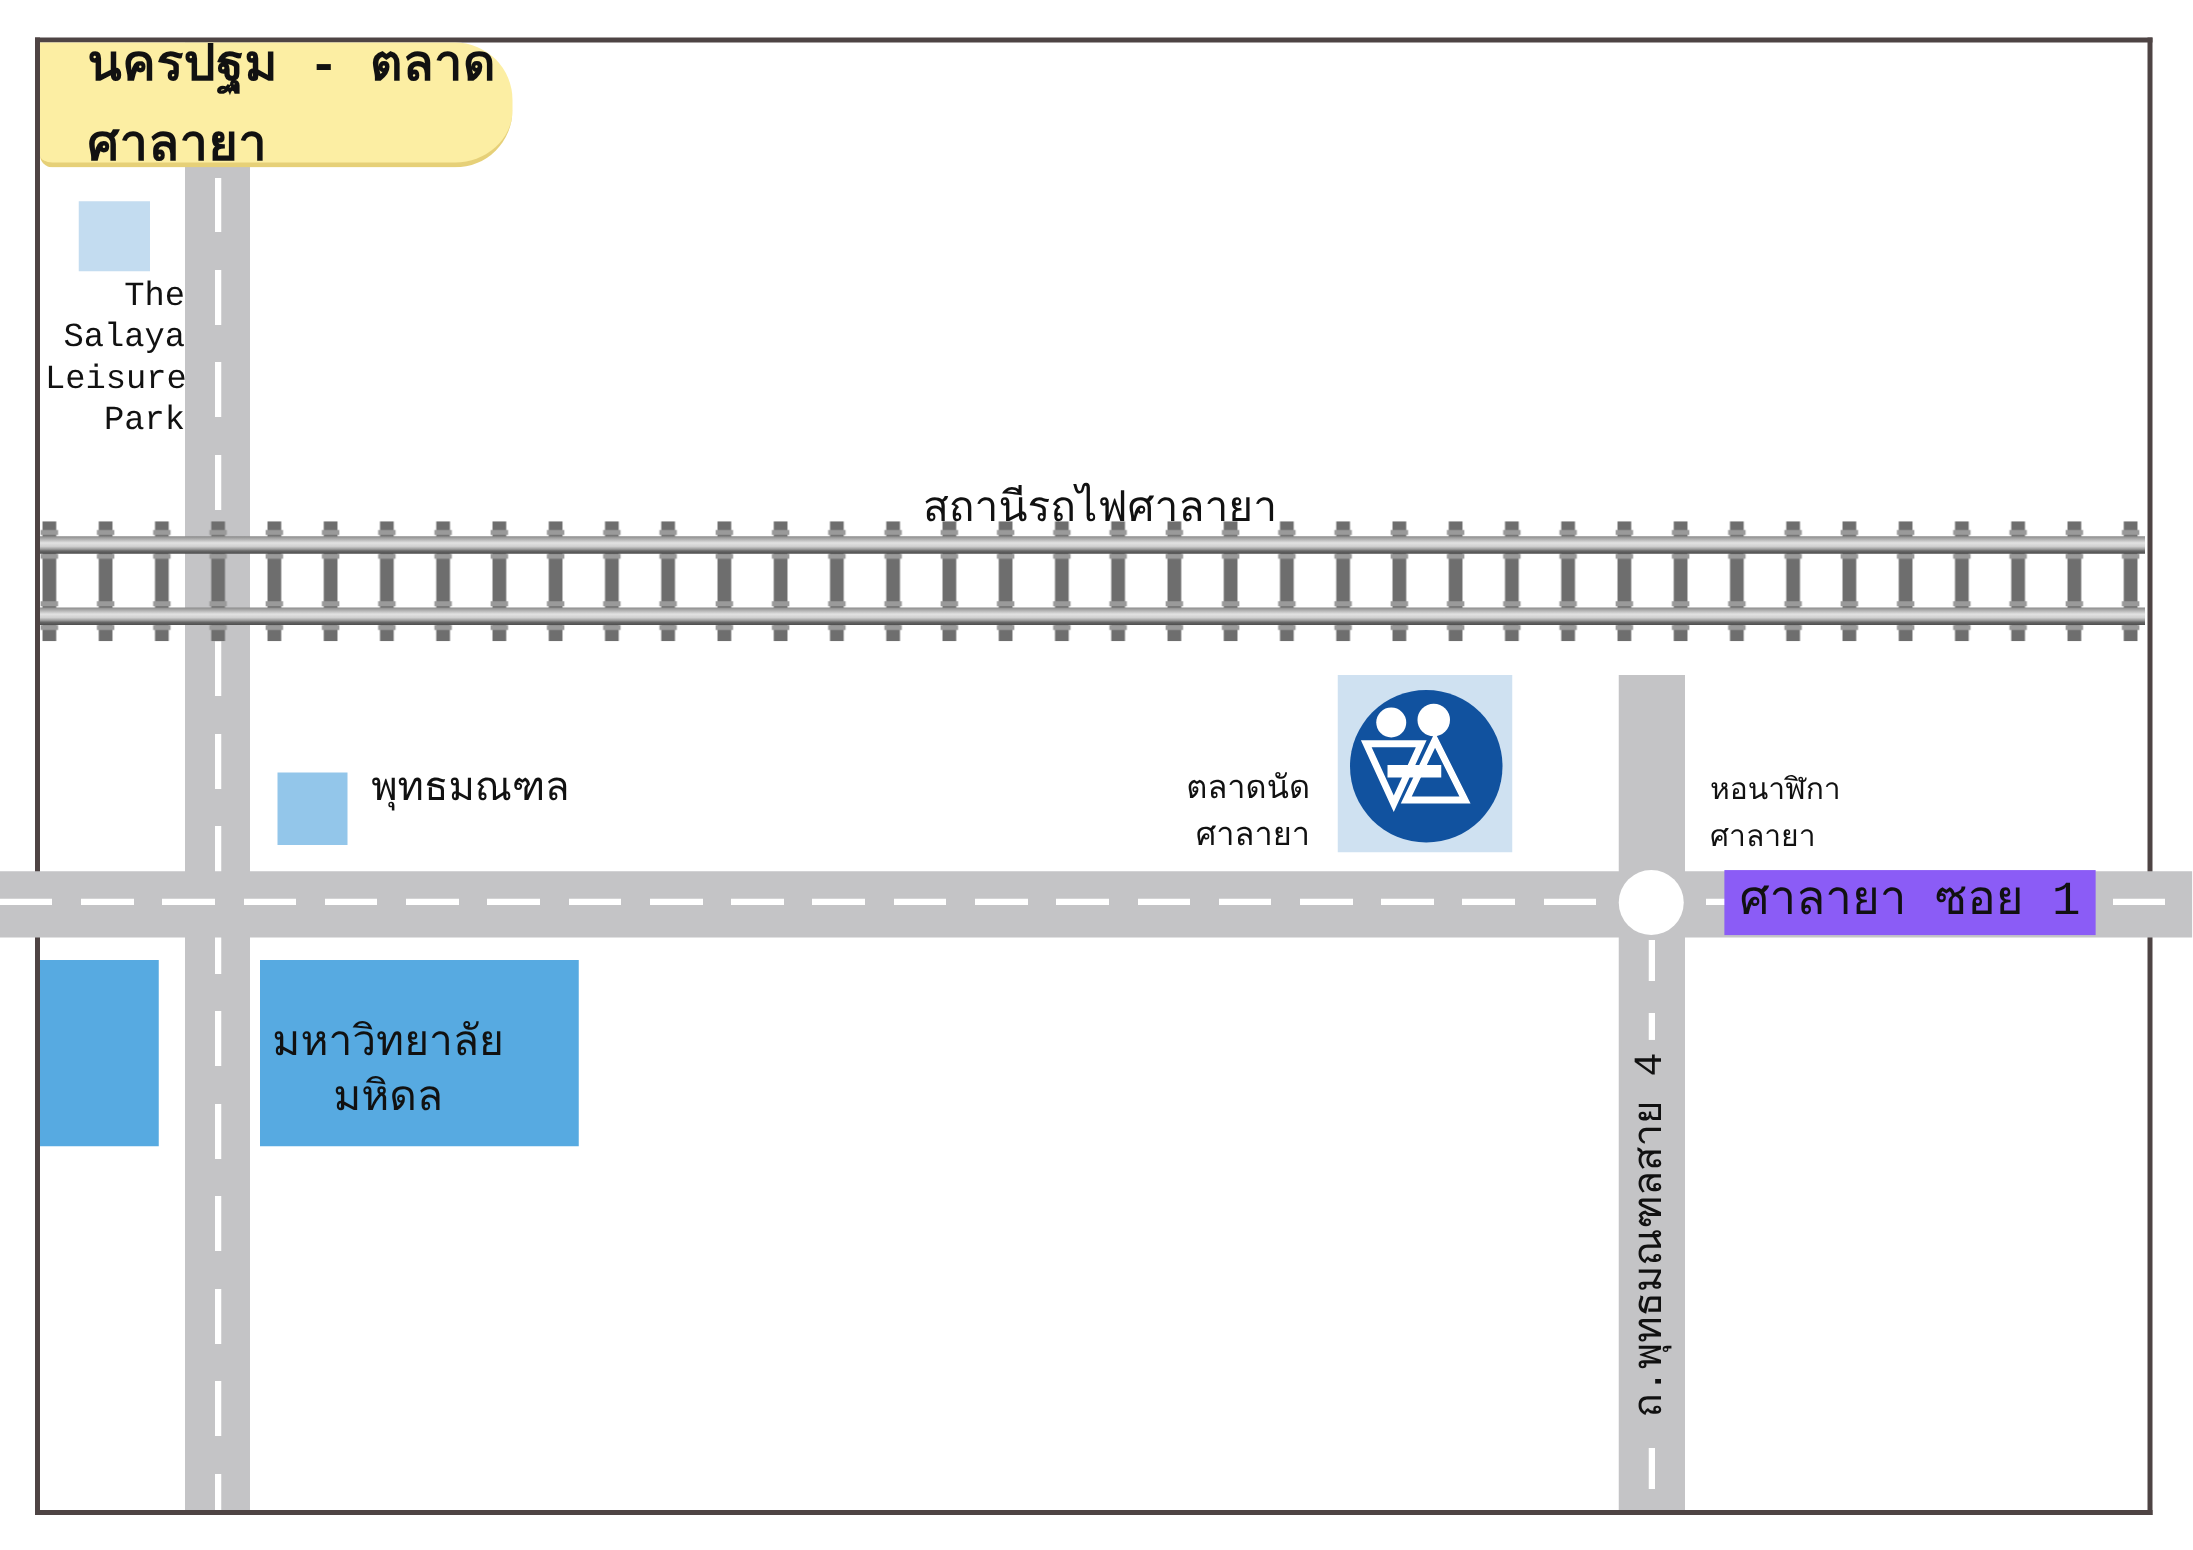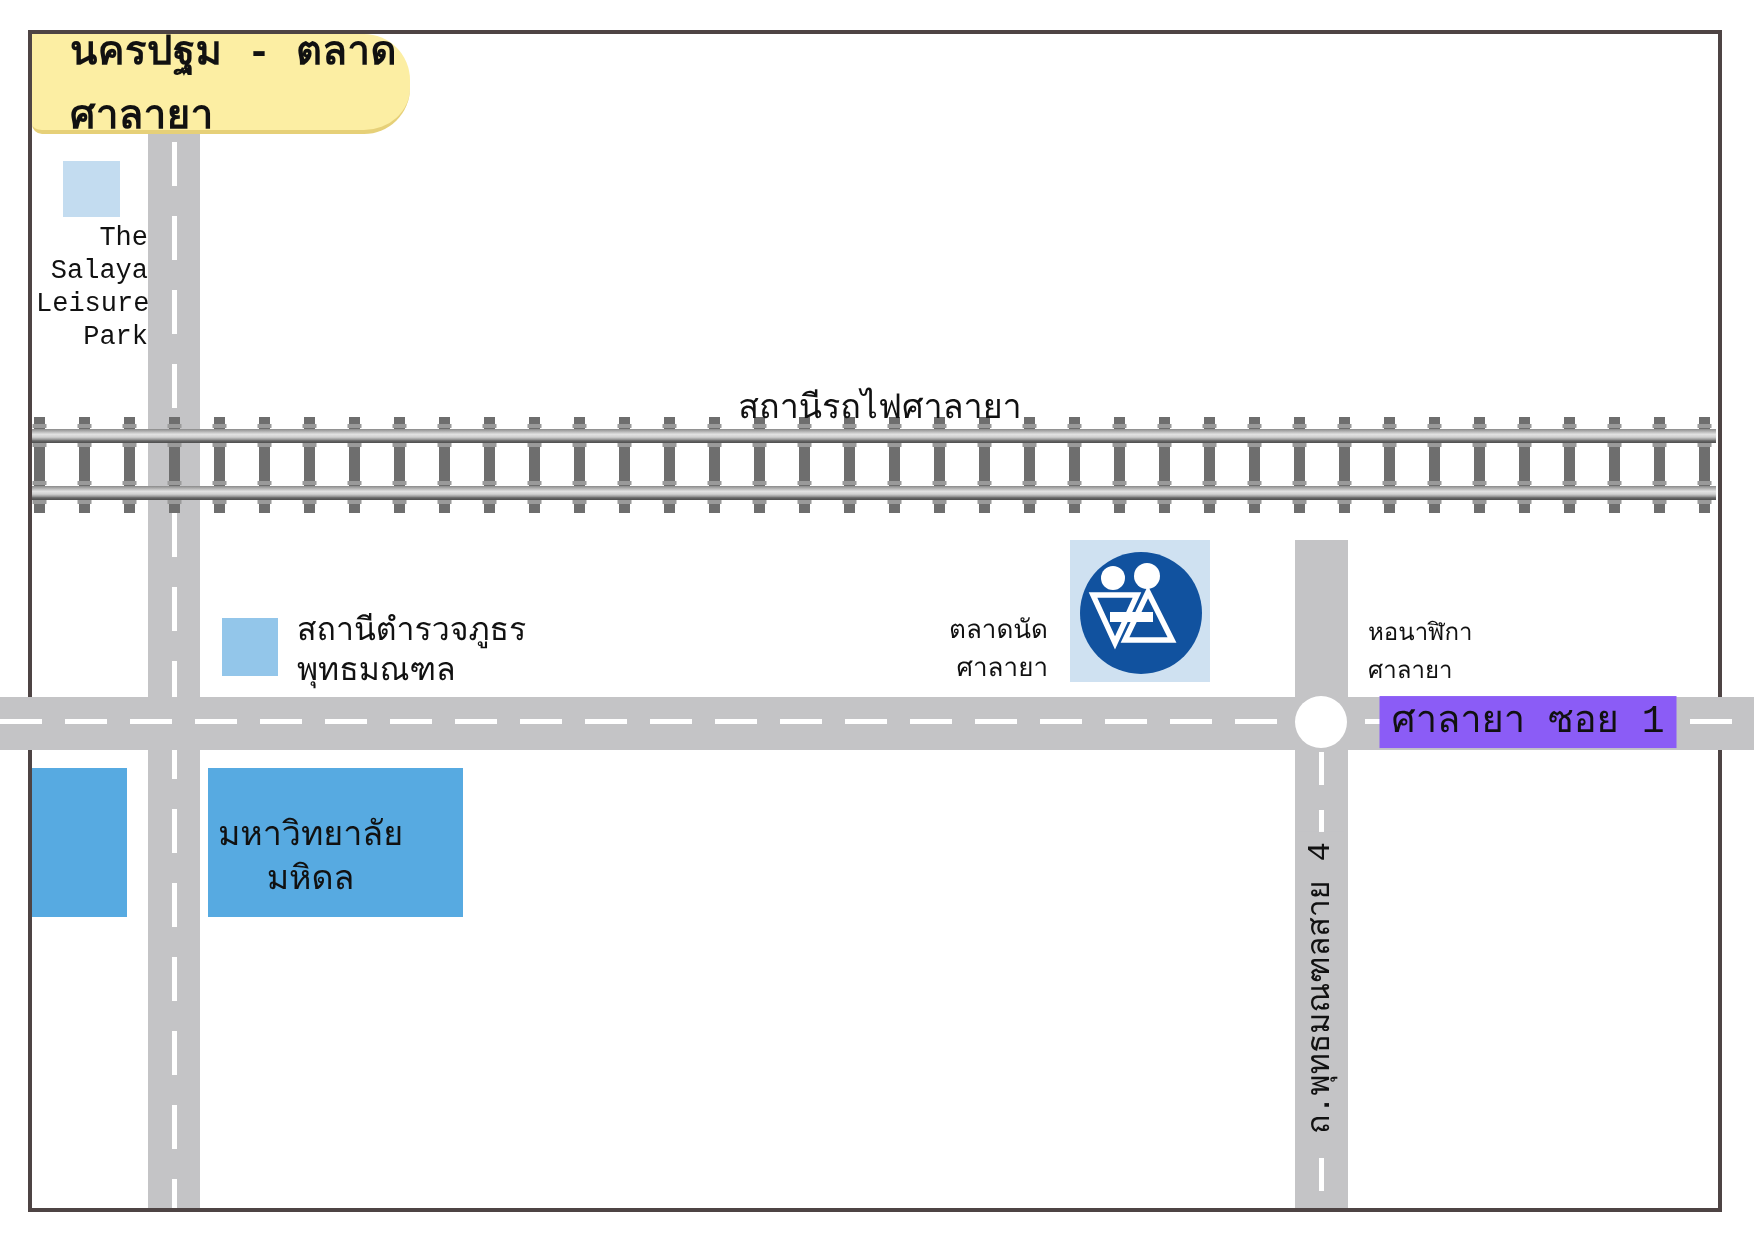--- a/index.html
+++ b/index.html
@@ -128,21 +128,20 @@
     <div>Salaya</div>
     <div>Leisure</div>
     <div>Park</div>
   </div>
 
   <div class="lbl lbl-rail">
     <span>สถานีรถไฟศาลายา</span>
   </div>
 
   <div class="lbl lbl-police">
-    <div>สถานีตำรวจภูธร</div>
     <div>พุทธมณฑล</div>
   </div>
 
   <div class="lbl lbl-market">
     <div>ตลาดนัด</div>
     <div>ศาลายา</div>
   </div>
 
   <div class="lbl lbl-clock">
     <div>หอนาฬิกา</div>

